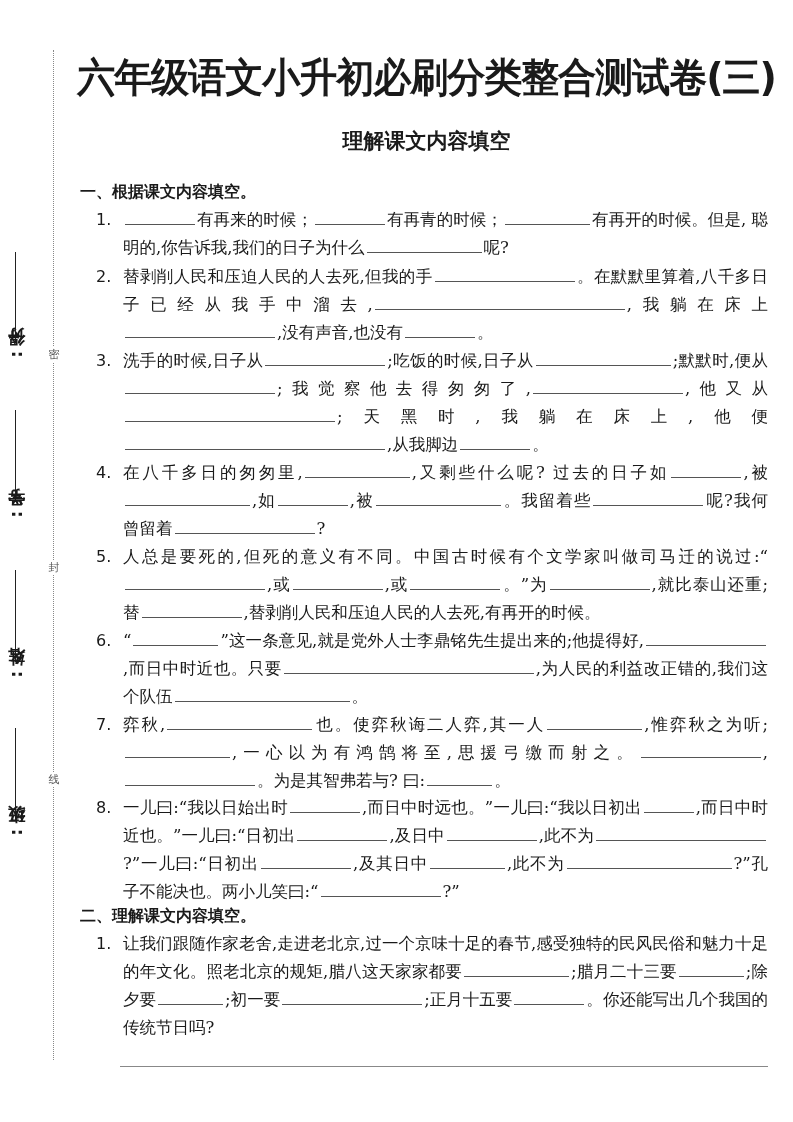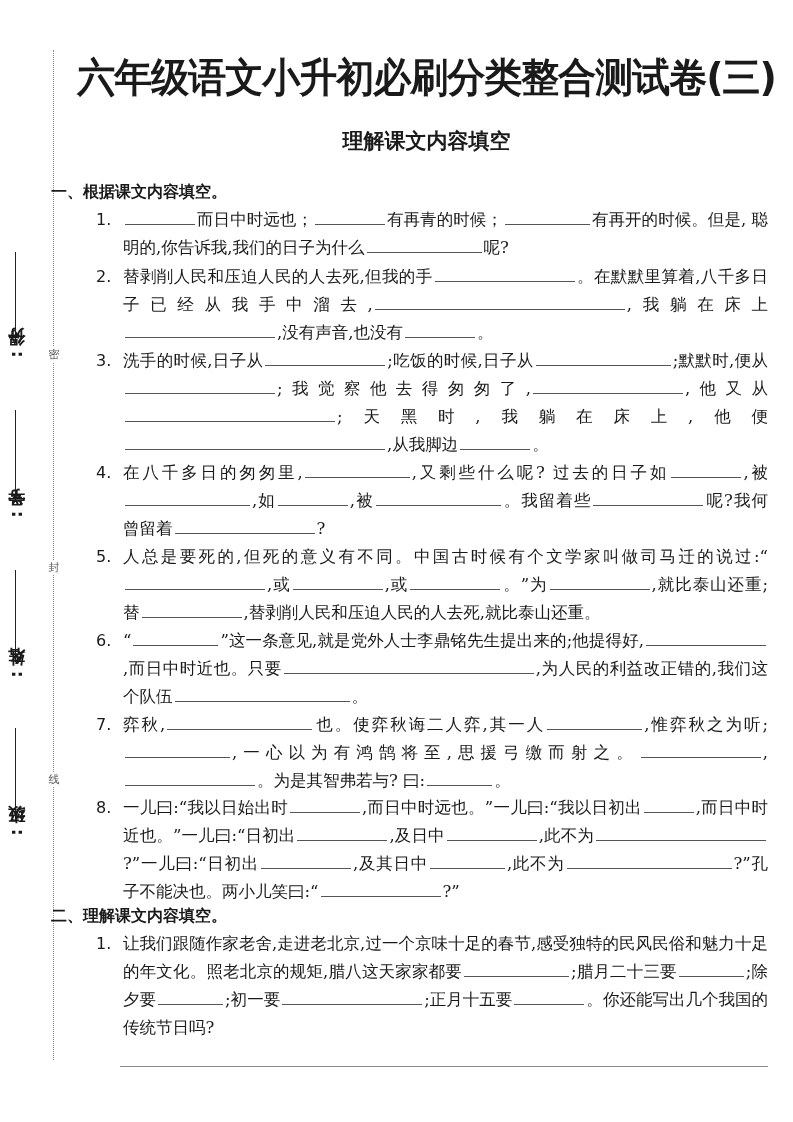--- a/index.html
+++ b/index.html
@@ -9,21 +9,21 @@
   .dotline { position:absolute; left:53px; top:50px; height:1010px; border-left:1px dotted #888; }
   .seal { position:absolute; left:47px; font-size:11px; color:#555; width:14px; text-align:center; background:#fff; }
   .field { position:absolute; left:4px; width:22px; display:flex; flex-direction:column; align-items:center; }
   .field .lbl { writing-mode:vertical-rl; transform:rotate(180deg); font-family:"DejaVu Sans","Liberation Sans",sans-serif;
                 font-weight:bold; font-size:17px; letter-spacing:1px; }
   .field .ln { width:1px; background:#222; }
   .title { position:absolute; left:60px; top:52px; width:733px; text-align:center;
            font-family:"DejaVu Sans","Liberation Sans",sans-serif; font-weight:bold; font-size:38px; letter-spacing:-1px; transform:scaleY(1.05); }
   .subtitle { position:absolute; left:60px; top:127px; width:733px; text-align:center;
            font-family:"DejaVu Sans","Liberation Sans",sans-serif; font-weight:bold; font-size:21px; }
-  .sec { position:absolute; left:51px; font-family:"DejaVu Sans","Liberation Sans",sans-serif; font-weight:bold; font-size:16px; }
+  .sec { position:absolute; left:80px; font-family:"DejaVu Sans","Liberation Sans",sans-serif; font-weight:bold; font-size:16px; }
   .q { position:absolute; left:96px; width:672px; font-size:16.5px; line-height:28px; }
   .q .num { position:absolute; left:0; top:0; font-family:"DejaVu Sans","Liberation Sans",sans-serif; font-size:16px; }
   .q .body { margin-left:27px; text-align:justify; text-align-last:left; }
   .b { display:inline-block; border-bottom:1px solid #555; height:18px; vertical-align:baseline; margin:0 2px; }
   .answer-line { position:absolute; left:120px; top:1066px; width:648px; border-top:1px solid #888; }
 </style>
 </head>
 <body>
 
 <div class="binding">
@@ -50,41 +50,41 @@
   </div>
 </div>
 
 <div class="title">六年级语文小升初必刷分类整合测试卷(三)</div>
 <div class="subtitle">理解课文内容填空</div>
 
 <div class="sec" style="top:182px">一、根据课文内容填空。</div>
 
 <div class="q" style="top:206px">
   <span class="num">1.</span>
-  <div class="body"><span class="b" style="width:70px"></span><span>而日中时远也；</span><span class="b" style="width:70px"></span><span>有再青的时候；</span><span class="b" style="width:85px"></span><span>有再开的时候。但是, 聪明的,你告诉我,我们的日子为什么</span><span class="b" style="width:115px"></span><span>呢?</span></div>
+  <div class="body"><span class="b" style="width:70px"></span><span>有再来的时候；</span><span class="b" style="width:70px"></span><span>有再青的时候；</span><span class="b" style="width:85px"></span><span>有再开的时候。但是, 聪明的,你告诉我,我们的日子为什么</span><span class="b" style="width:115px"></span><span>呢?</span></div>
 </div>
 
 <div class="q" style="top:263px">
   <span class="num">2.</span>
   <div class="body"><span>替剥削人民和压迫人民的人去死,但我的手</span><span class="b" style="width:140px"></span><span>。在默默里算着,八千多日子已经从我手中溜去,</span><span class="b" style="width:250px"></span><span>,我躺在床上</span><span class="b" style="width:150px"></span><span>,没有声音,也没有</span><span class="b" style="width:70px"></span><span>。</span></div>
 </div>
 
 <div class="q" style="top:347px">
   <span class="num">3.</span>
   <div class="body"><span>洗手的时候,日子从</span><span class="b" style="width:120px"></span><span>;吃饭的时候,日子从</span><span class="b" style="width:135px"></span><span>;默默时,便从</span><span class="b" style="width:150px"></span><span>;我觉察他去得匆匆了,</span><span class="b" style="width:150px"></span><span>,他又从</span><span class="b" style="width:210px"></span><span>;天黑时,我躺在床上,他便</span><span class="b" style="width:260px"></span><span>,从我脚边</span><span class="b" style="width:70px"></span><span>。</span></div>
 </div>
 
 <div class="q" style="top:459px">
   <span class="num">4.</span>
   <div class="body"><span>在八千多日的匆匆里,</span><span class="b" style="width:105px"></span><span>,又剩些什么呢? 过去的日子如</span><span class="b" style="width:70px"></span><span>,被</span><span class="b" style="width:125px"></span><span>,如</span><span class="b" style="width:70px"></span><span>,被</span><span class="b" style="width:125px"></span><span>。我留着些</span><span class="b" style="width:110px"></span><span>呢?我何曾留着</span><span class="b" style="width:140px"></span><span>?</span></div>
 </div>
 
 <div class="q" style="top:543px">
   <span class="num">5.</span>
-  <div class="body"><span>人总是要死的,但死的意义有不同。中国古时候有个文学家叫做司马迁的说过:“</span><span class="b" style="width:140px"></span><span>,或</span><span class="b" style="width:90px"></span><span>,或</span><span class="b" style="width:90px"></span><span>。”为</span><span class="b" style="width:100px"></span><span>,就比泰山还重;替</span><span class="b" style="width:100px"></span><span>,替剥削人民和压迫人民的人去死,就比泰山还重。</span></div>
+  <div class="body"><span>人总是要死的,但死的意义有不同。中国古时候有个文学家叫做司马迁的说过:“</span><span class="b" style="width:140px"></span><span>,或</span><span class="b" style="width:90px"></span><span>,或</span><span class="b" style="width:90px"></span><span>。”为</span><span class="b" style="width:100px"></span><span>,就比泰山还重;替</span><span class="b" style="width:100px"></span><span>,替剥削人民和压迫人民的人去死,有再开的时候。</span></div>
 </div>
 
 <div class="q" style="top:627px">
   <span class="num">6.</span>
   <div class="body"><span>“</span><span class="b" style="width:85px"></span><span>”这一条意见,就是党外人士李鼎铭先生提出来的;他提得好,</span><span class="b" style="width:120px"></span><span>,而日中时近也。只要</span><span class="b" style="width:250px"></span><span>,为人民的利益改正错的,我们这个队伍</span><span class="b" style="width:175px"></span><span>。</span></div>
 </div>
 
 <div class="q" style="top:711px">
   <span class="num">7.</span>
   <div class="body"><span>弈秋,</span><span class="b" style="width:145px"></span><span>也。使弈秋诲二人弈,其一人</span><span class="b" style="width:95px"></span><span>,惟弈秋之为听;</span><span class="b" style="width:105px"></span><span>,一心以为有鸿鹄将至,思援弓缴而射之。</span><span class="b" style="width:120px"></span><span>,</span><span class="b" style="width:130px"></span><span>。为是其智弗若与? 曰:</span><span class="b" style="width:65px"></span><span>。</span></div>

